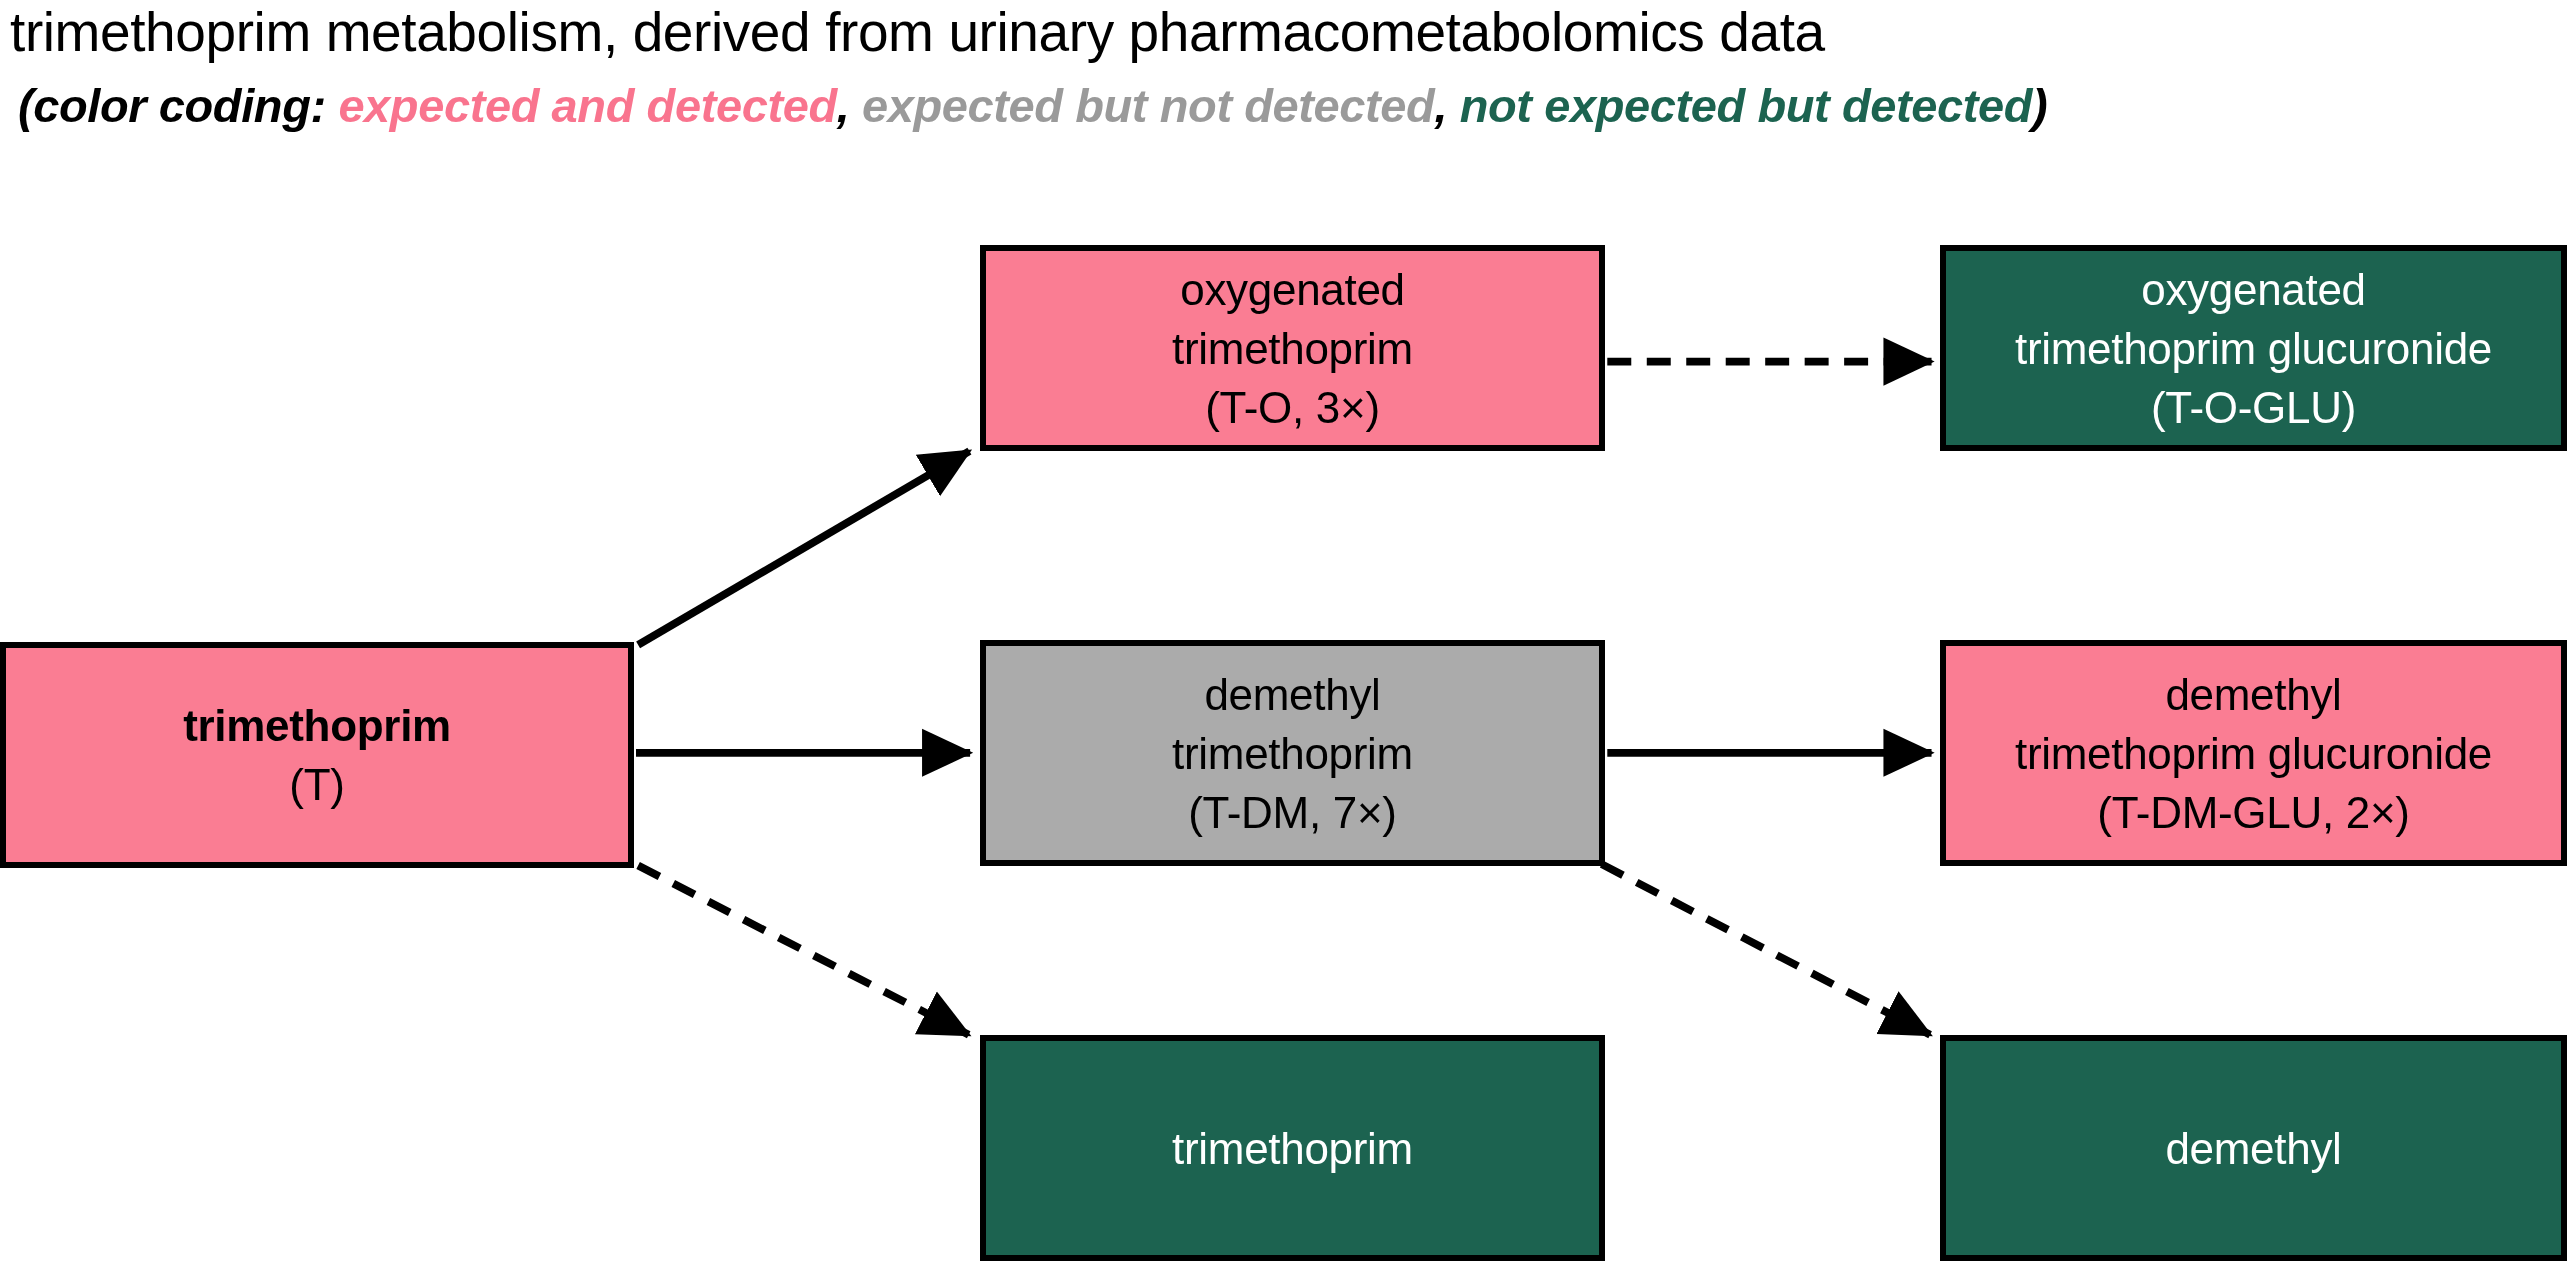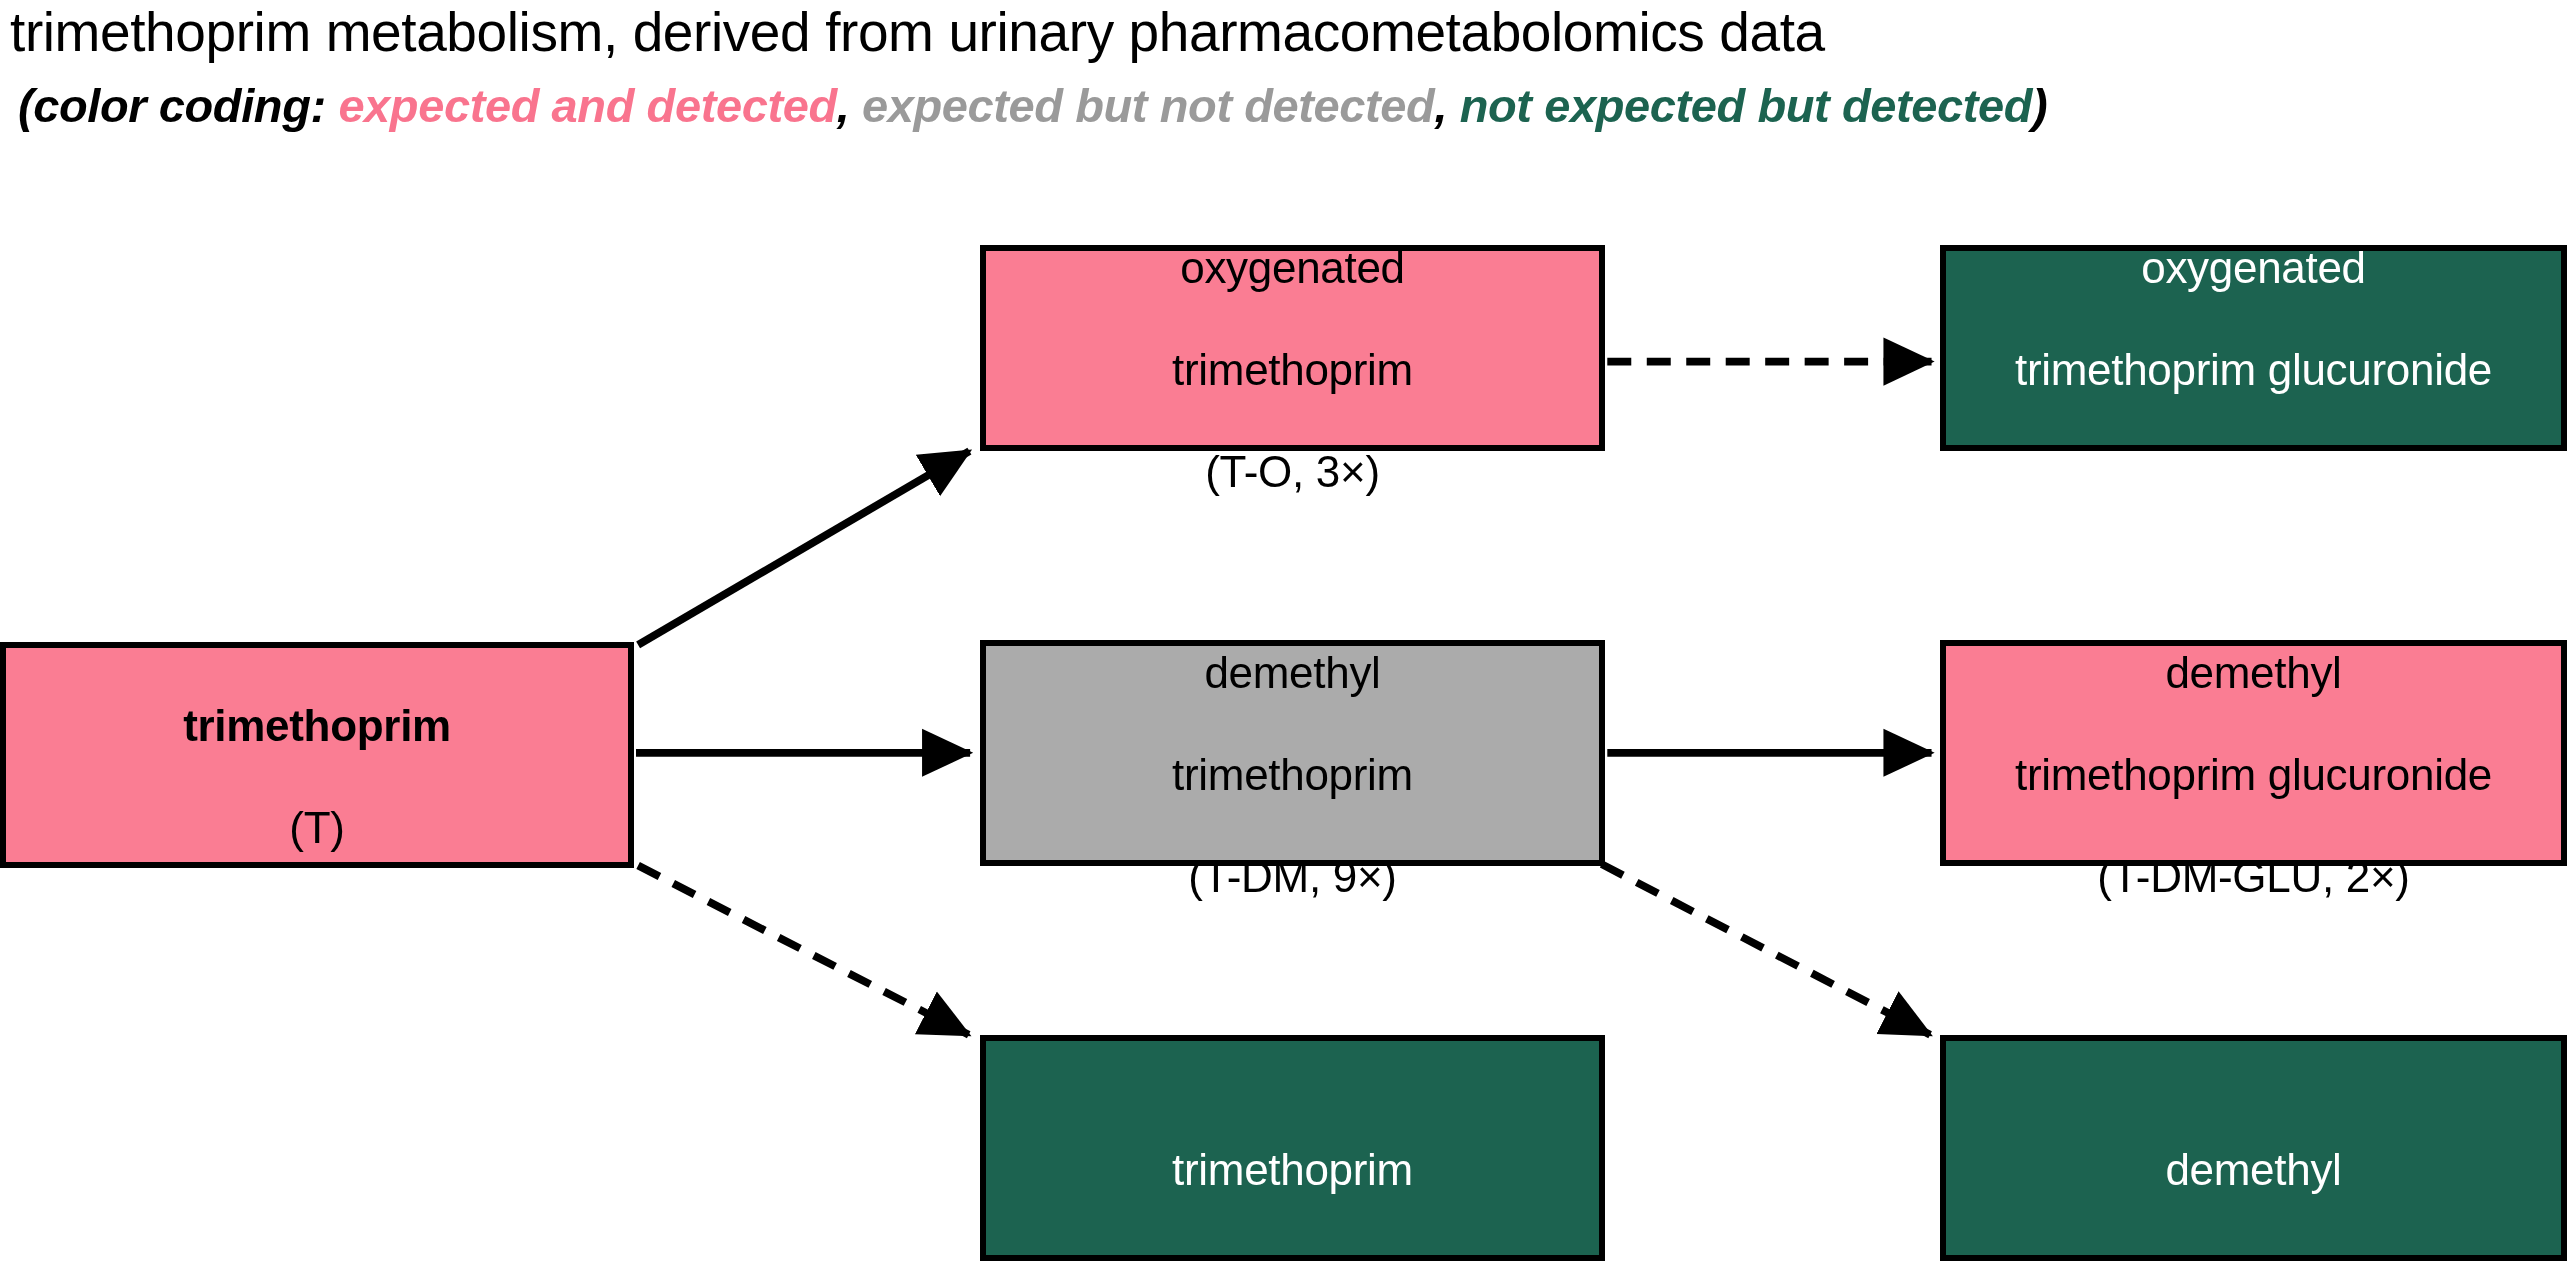--- a/index.html
+++ b/index.html
@@ -78,21 +78,20 @@
     justify-content: center;
     text-align: center;
     padding: 0 10px;
   }
   .node .line {
     display: block;
     font-size: 44px;
     line-height: 59px;
     white-space: nowrap;
     letter-spacing: -0.3px;
-    margin-top: 43px;
   }
   .node .line.strong { font-weight: bold; }
 
   .fill-pink  { background: #FA7D93; color: #000000; }
   .fill-gray  { background: #ABABAB; color: #000000; }
   .fill-green { background: #1C6350; color: #FFFFFF; }
 
   
   #node-t       { left:   0px; top: 642px; width: 634px;  height: 226px; }
   #node-to      { left: 980px; top: 245px; width: 625px; height: 206px; }
@@ -147,21 +146,21 @@
 
   <div class="node fill-green" id="node-togl">
     <span class="line">oxygenated</span>
     <span class="line">trimethoprim glucuronide</span>
     <span class="line">(T-O-GLU)</span>
   </div>
 
   <div class="node fill-gray" id="node-tdm">
     <span class="line">demethyl</span>
     <span class="line">trimethoprim</span>
-    <span class="line">(T-DM, 9×)</span>
+    <span class="line">(T-DM, 7×)</span>
   </div>
 
   <div class="node fill-pink" id="node-tdmglu">
     <span class="line">demethyl</span>
     <span class="line">trimethoprim glucuronide</span>
     <span class="line">(T-DM-GLU, 2×)</span>
   </div>
 
   <div class="node fill-green" id="node-tglu">
     <span class="line">trimethoprim</span>

